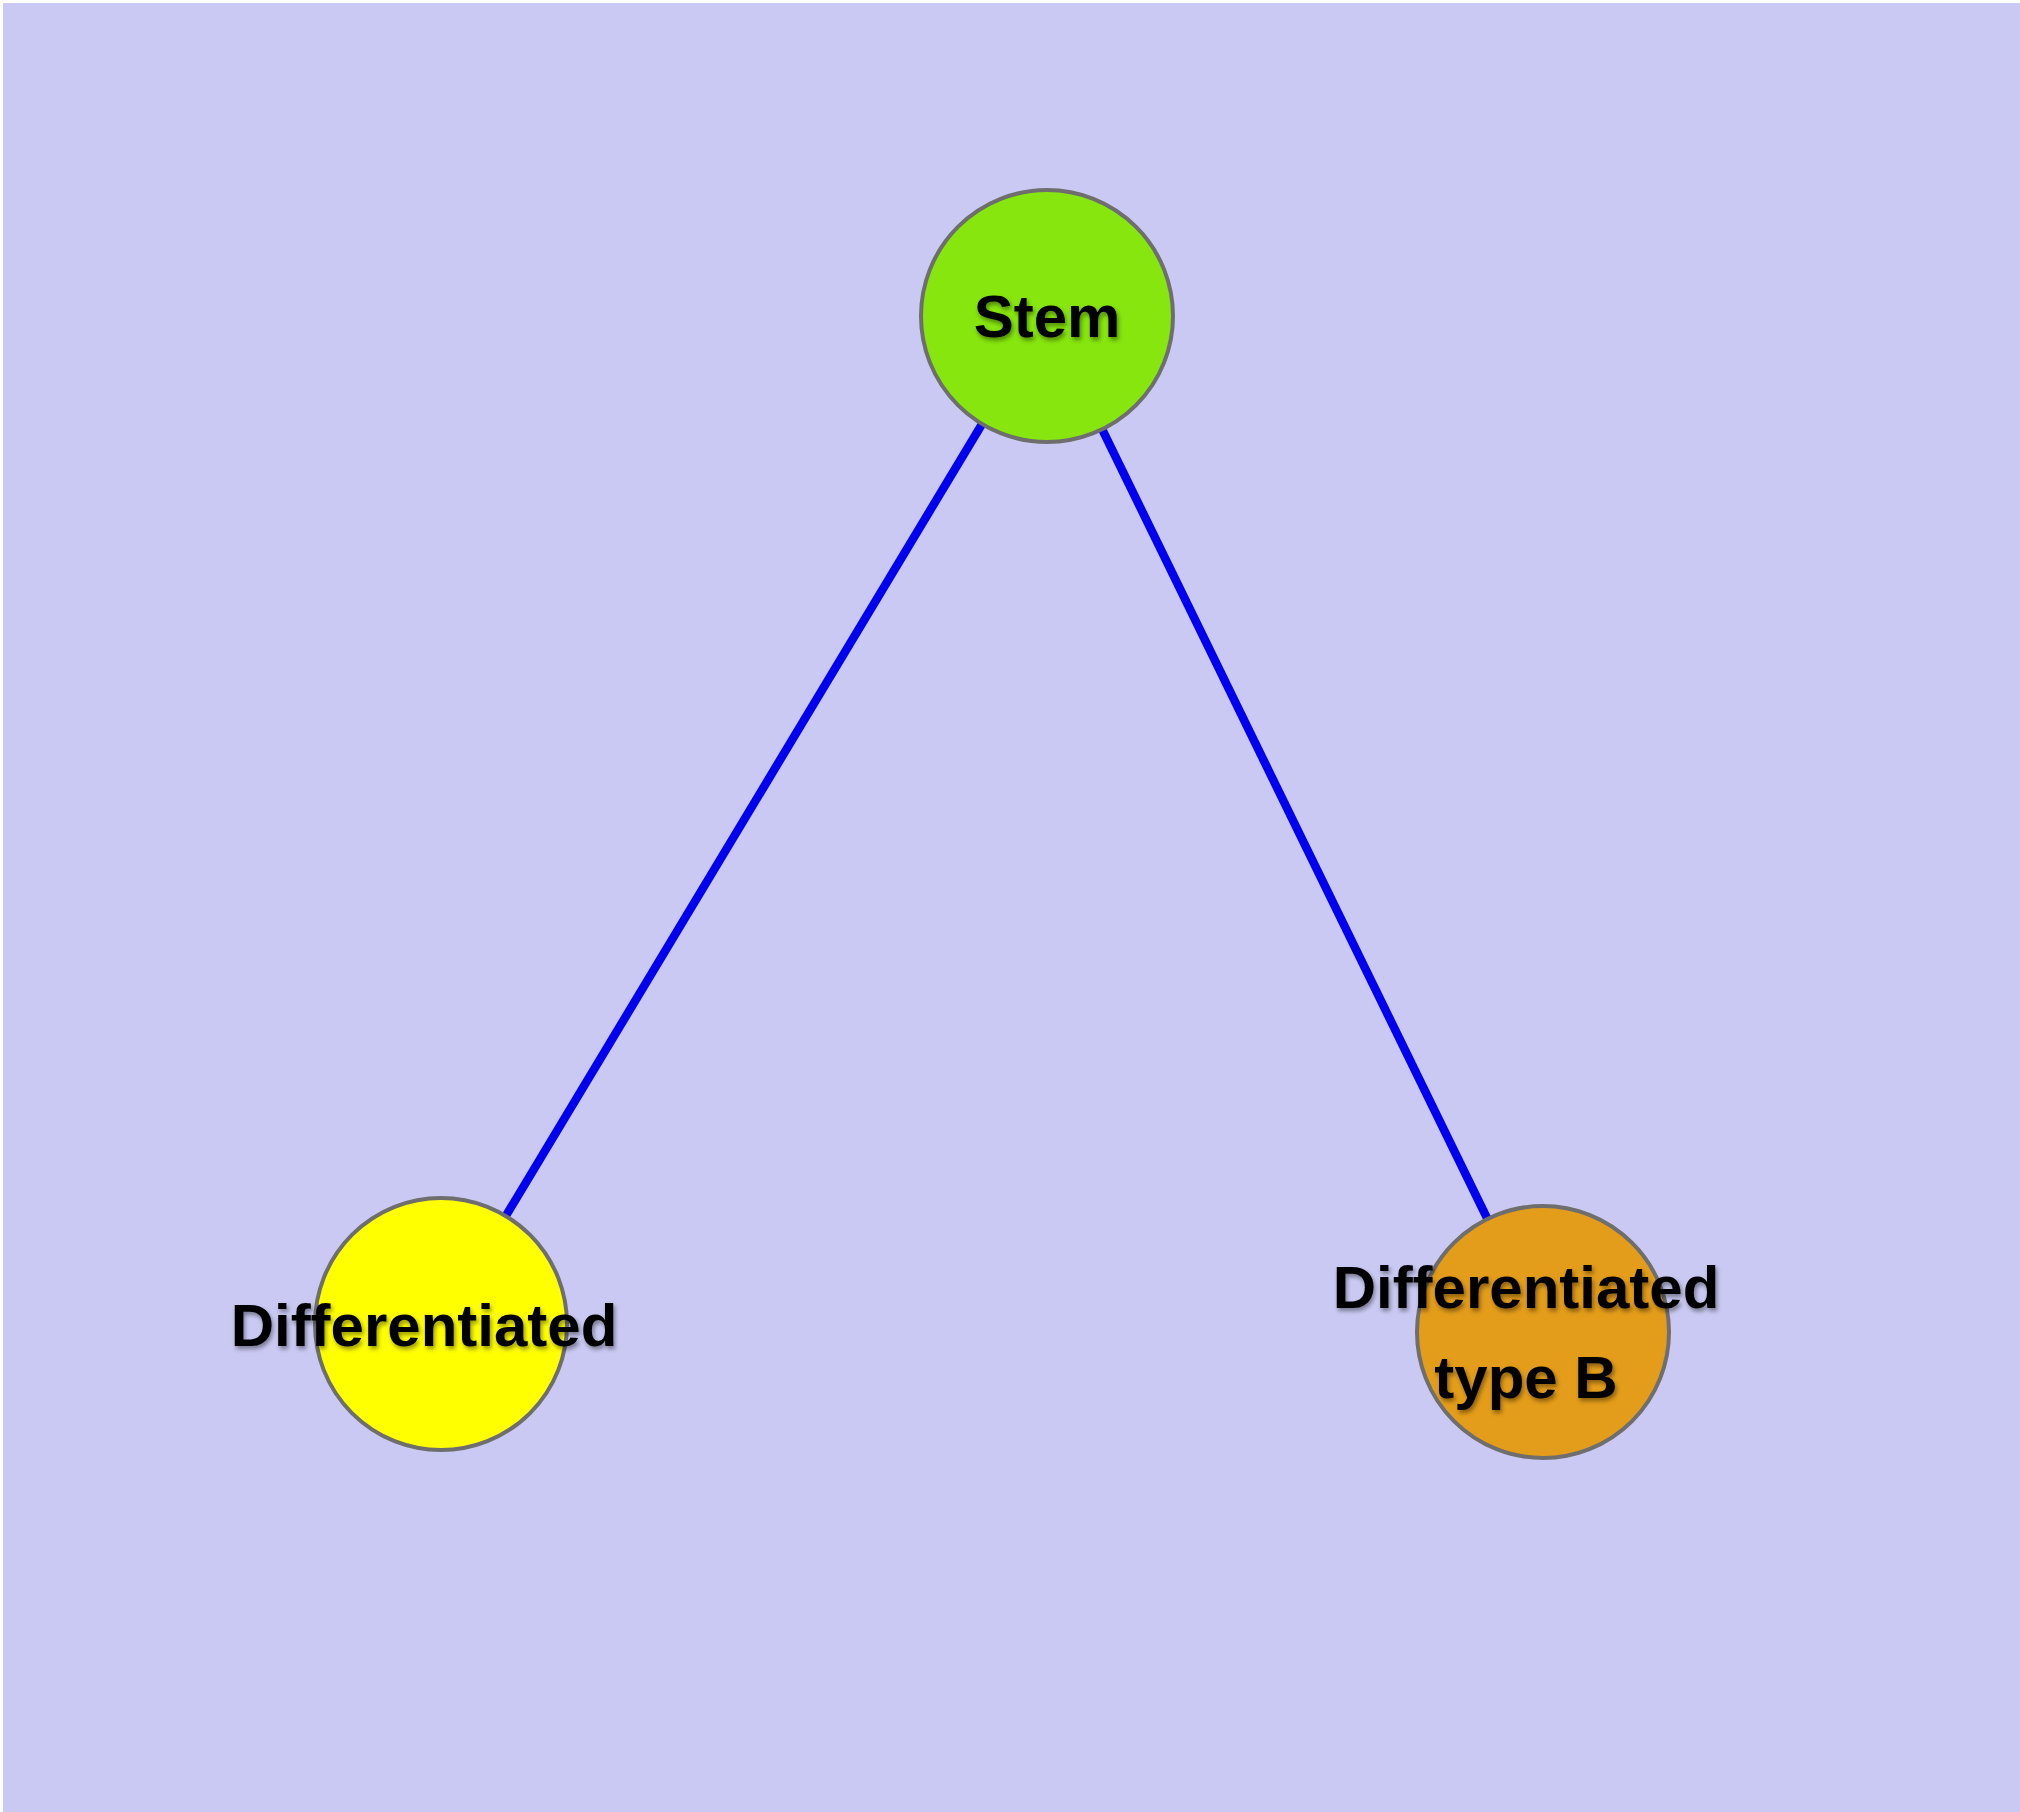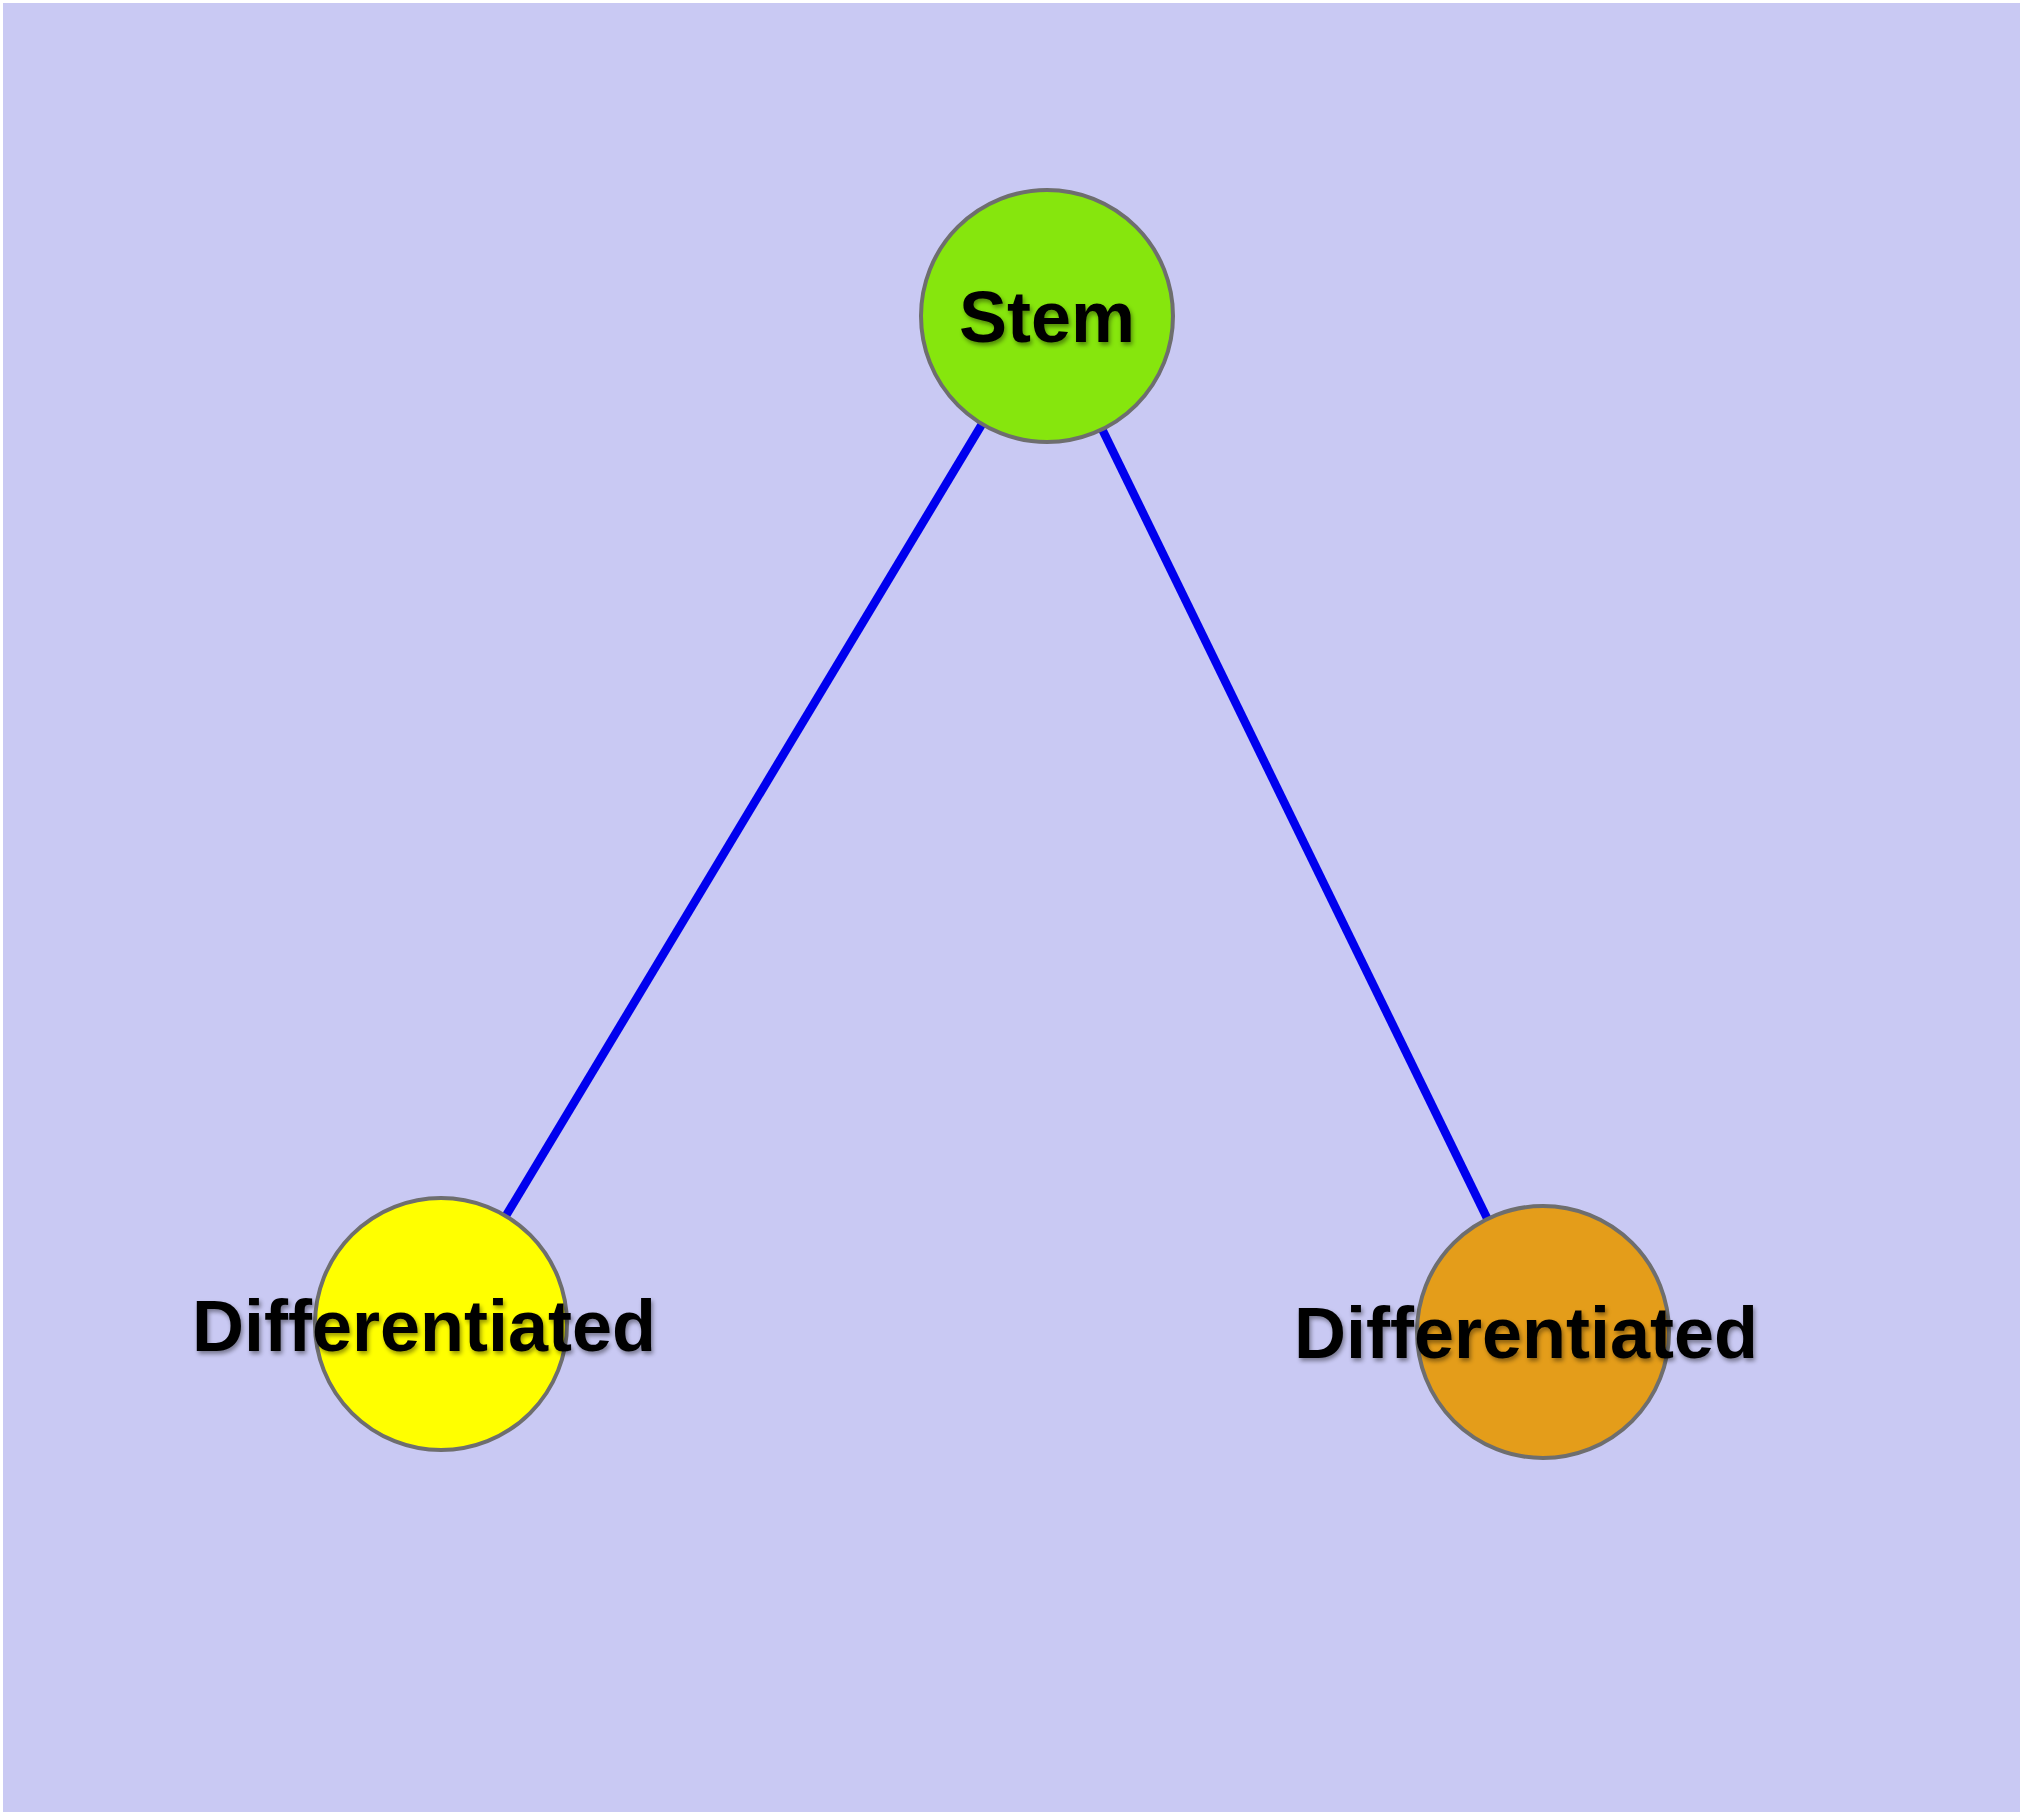--- a/index.html
+++ b/index.html
@@ -40,21 +40,21 @@
     transform: translate(-50%, -50%);
     z-index: 2;
   }
 
   .label {
     position: absolute;
     transform: translate(-50%, -50%);
     z-index: 3;
     text-align: center;
     font-weight: bold;
-    font-size: 72px;
+    font-size: 60px;
     line-height: 90px;
     white-space: nowrap;
     text-shadow: 1.7px 3.4px 4.2px rgba(0,0,0,0.40);
   }
   .label .line { display: block; }
 
   
   .pos-stem-circle   { left: 1047px; top: 316px;  }
   .pos-stem-label    { left: 1047px; top: 317px;  }
   .pos-a-circle      { left: 441px;  top: 1324px; }
@@ -80,16 +80,17 @@
   </div>
 
   <div class="circle pos-a-circle" style="background: rgb(255, 255, 0); border-color: rgb(110, 110, 110);"></div>
   <div class="label pos-a-label" style="color: rgb(0, 0, 0);">
     <span class="line">Differentiated</span>
   </div>
 
   <div class="circle pos-b-circle" style="background: rgb(228, 157, 26); border-color: rgb(110, 110, 110);"></div>
   <div class="label pos-b-label" style="color: rgb(0, 0, 0);">
     <span class="line">Differentiated</span>
+    <span class="line">type B</span>
   </div>
 
 </div>
 
 
 </body></html>

